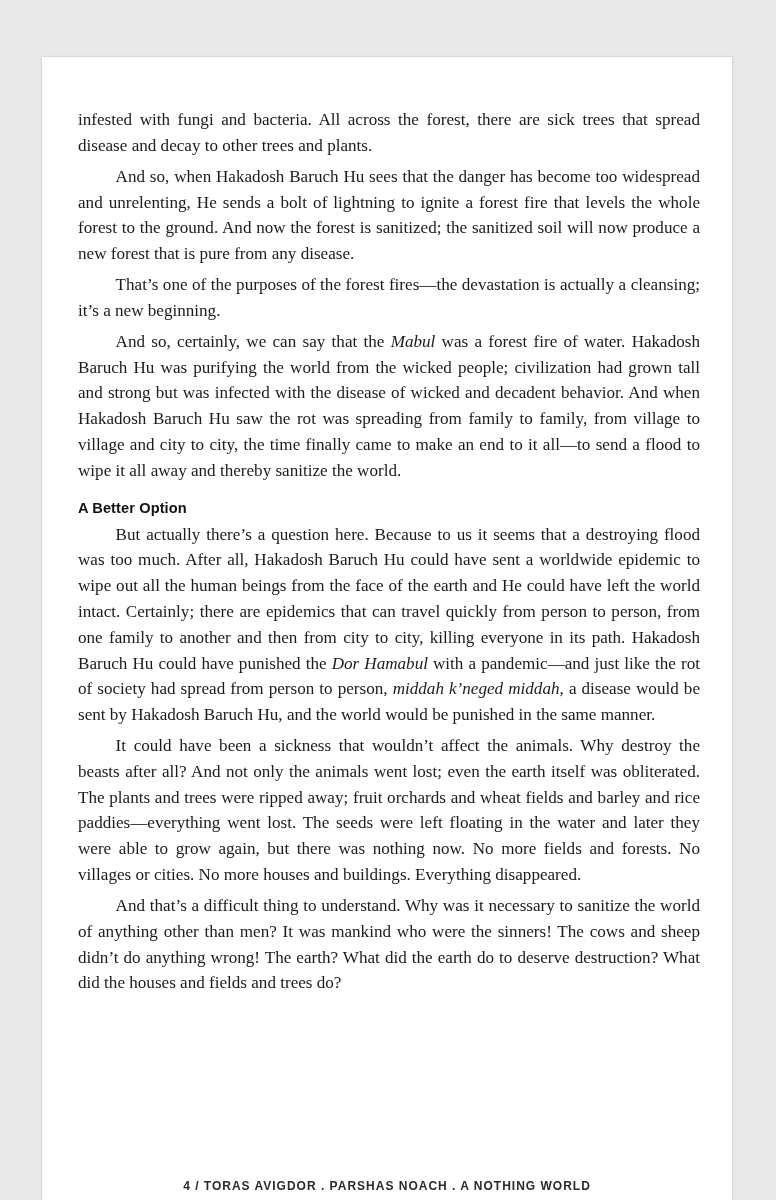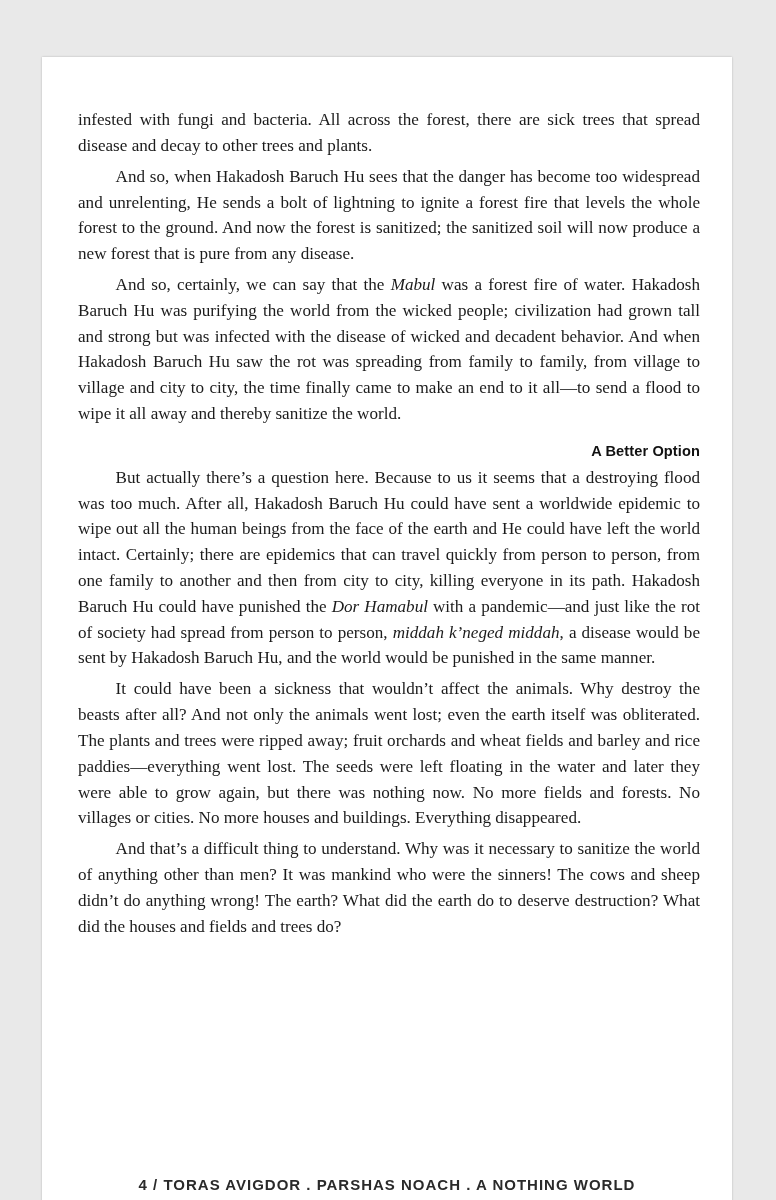--- a/index.html
+++ b/index.html
@@ -36,50 +36,51 @@
     color: #1b1b1b;
     text-align: justify;
     text-indent: 2.2em;
     hyphens: none;
   }
   p.para.first {
     text-indent: 0;
   }
   h2.subhead {
     margin: 16px 0 6px 0;
-    text-align: right;
+    text-align: left;
     font-family: "Liberation Sans", sans-serif;
     font-size: 14.6px;
     font-weight: bold;
     color: #111111;
     letter-spacing: 0.1px;
   }
   em.it {
   }
   .footer {
     position: absolute;
     left: 0;
     right: 0;
     bottom: 24px;
     text-align: center;
     font-family: "Liberation Sans", sans-serif;
-    font-size: 15px;
+    font-size: 12px;
     font-weight: bold;
     letter-spacing: 1.0px;
     color: #2a2a2a;
   }
 </style>
 </head>
 <body>
 
 <div class="page">
   <div class="content">
     <div id="block-top">
         <p class="para first">infested with fungi and bacteria. All across the forest, there are sick trees that spread disease and decay to other trees and plants.</p>
         <p class="para">And so, when Hakadosh Baruch Hu sees that the danger has become too widespread and unrelenting, He sends a bolt of lightning to ignite a forest fire that levels the whole forest to the ground. And now the forest is sanitized; the sanitized soil will now produce a new forest that is pure from any disease.</p>
+        <p class="para">That’s one of the purposes of the forest fires—the devastation is actually a cleansing; it’s a new beginning.</p>
         <p class="para">And so, certainly, we can say that the <em class="it">Mabul</em> was a forest fire of water. Hakadosh Baruch Hu was purifying the world from the wicked people; civilization had grown tall and strong but was infected with the disease of wicked and decadent behavior. And when Hakadosh Baruch Hu saw the rot was spreading from family to family, from village to village and city to city, the time finally came to make an end to it all—to send a flood to wipe it all away and thereby sanitize the world.</p>
       </div>
     <h2 class="subhead">A Better Option</h2>
     <div id="block-bottom">
         <p class="para">But actually there’s a question here. Because to us it seems that a destroying flood was too much. After all, Hakadosh Baruch Hu could have sent a worldwide epidemic to wipe out all the human beings from the face of the earth and He could have left the world intact. Certainly; there are epidemics that can travel quickly from person to person, from one family to another and then from city to city, killing everyone in its path. Hakadosh Baruch Hu could have punished the <em class="it">Dor Hamabul</em> with a pandemic—and just like the rot of society had spread from person to person, <em class="it">middah k’neged middah</em>, a disease would be sent by Hakadosh Baruch Hu, and the world would be punished in the same manner.</p>
         <p class="para">It could have been a sickness that wouldn’t affect the animals. Why destroy the beasts after all? And not only the animals went lost; even the earth itself was obliterated. The plants and trees were ripped away; fruit orchards and wheat fields and barley and rice paddies—everything went lost. The seeds were left floating in the water and later they were able to grow again, but there was nothing now. No more fields and forests. No villages or cities. No more houses and buildings. Everything disappeared.</p>
         <p class="para">And that’s a difficult thing to understand. Why was it necessary to sanitize the world of anything other than men? It was mankind who were the sinners! The cows and sheep didn’t do anything wrong! The earth? What did the earth do to deserve destruction? What did the houses and fields and trees do?</p>
       </div>
   </div>
   <div class="footer">4 / TORAS AVIGDOR . PARSHAS NOACH . A NOTHING WORLD</div>

